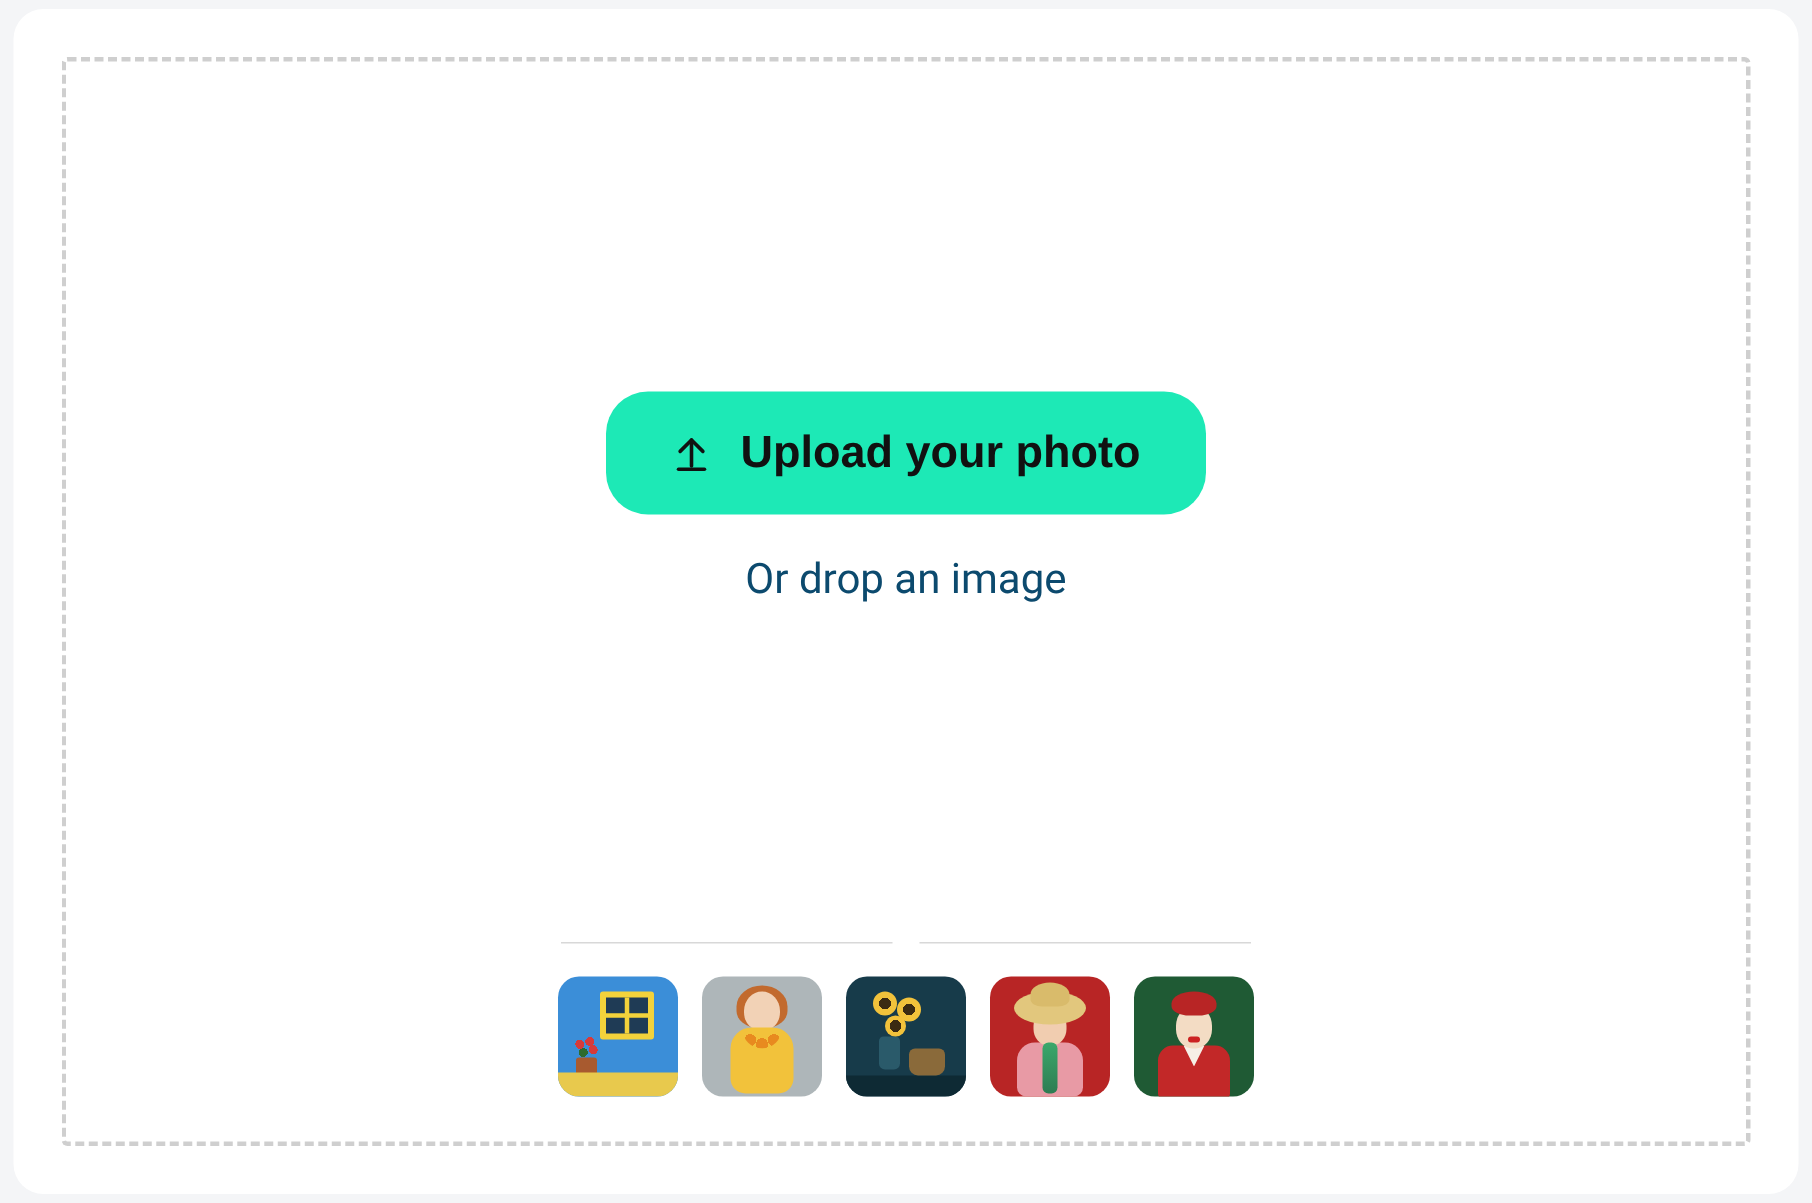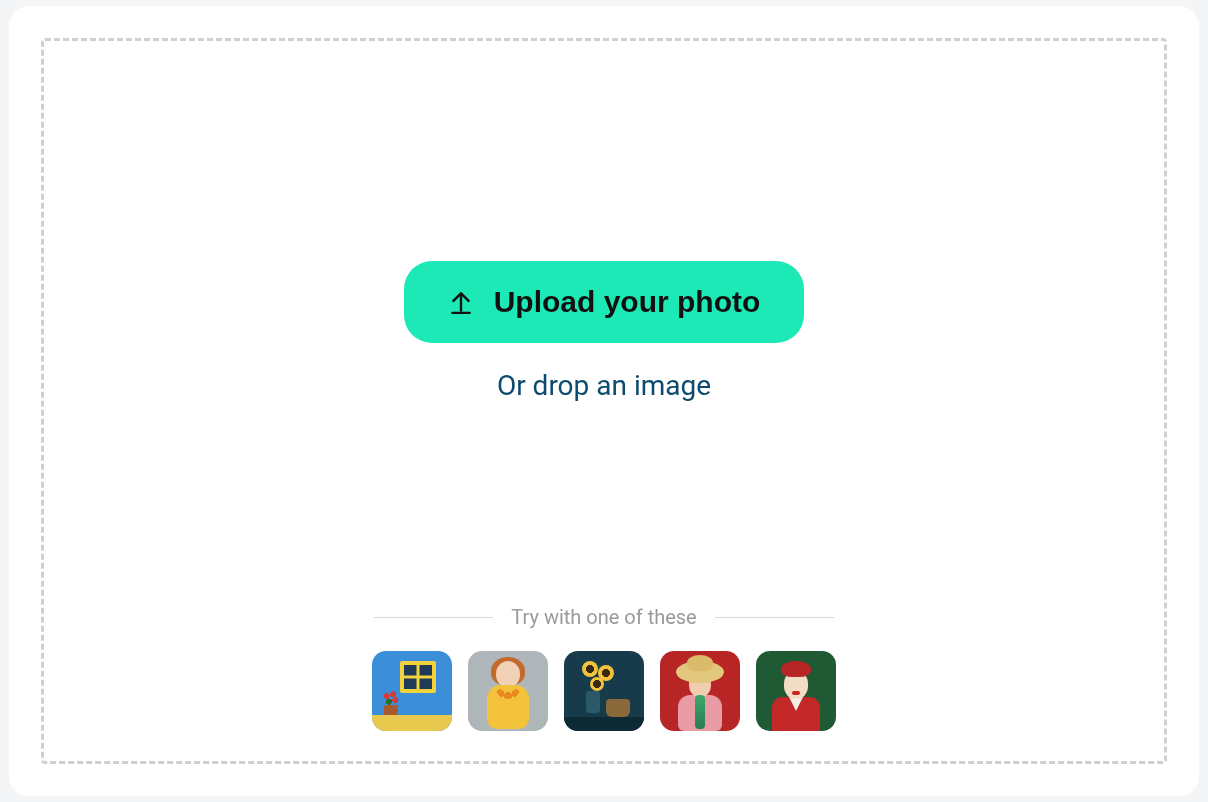--- a/index.html
+++ b/index.html
@@ -382,21 +382,20 @@
           </svg>
         </span>
         <span class="upload-label">Upload your photo</span>
       </button>
       <div class="drop-hint">Or drop an image</div>
     </div>
 
     <div class="samples-section">
       <div class="samples-header">
         <div class="line"></div>
-        <div class="samples-title">Try with one of these</div>
         <div class="line"></div>
       </div>
       <div class="samples-row">
 
         <div class="sample-thumb thumb-1" title="sample-blue-wall-yellow-window">
           <div class="window"></div>
           <div class="flowers"></div>
           <div class="pot"></div>
           <div class="wall-strip"></div>
         </div>

